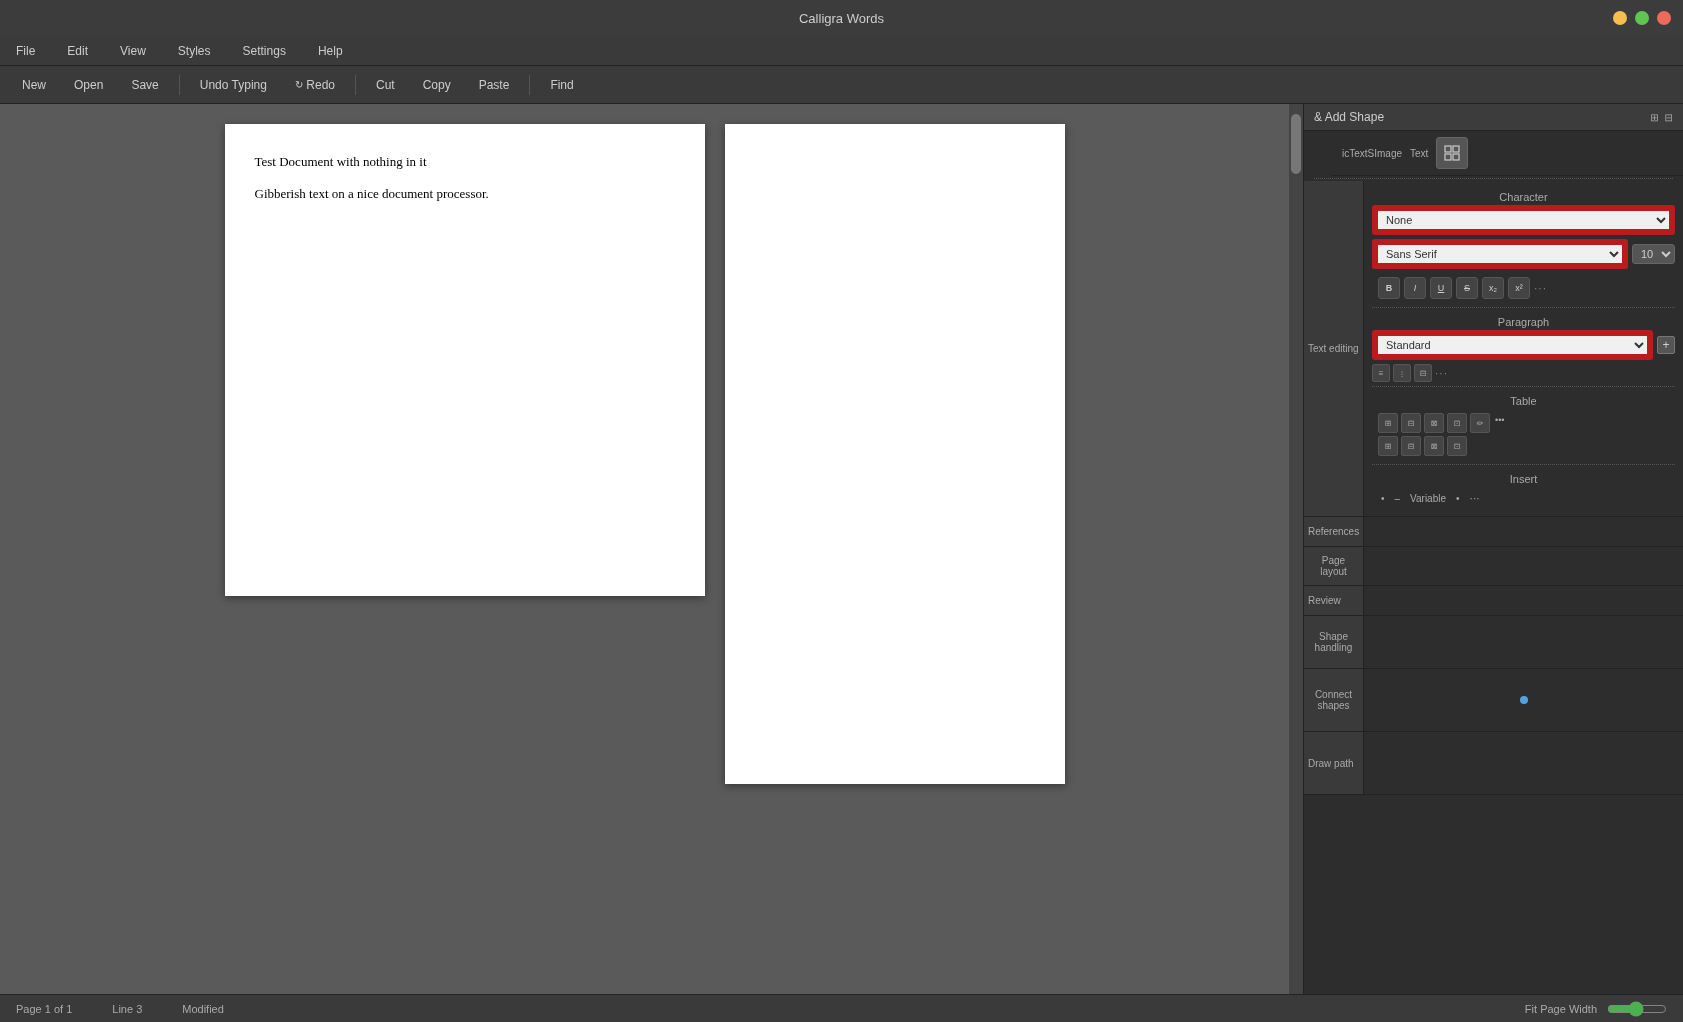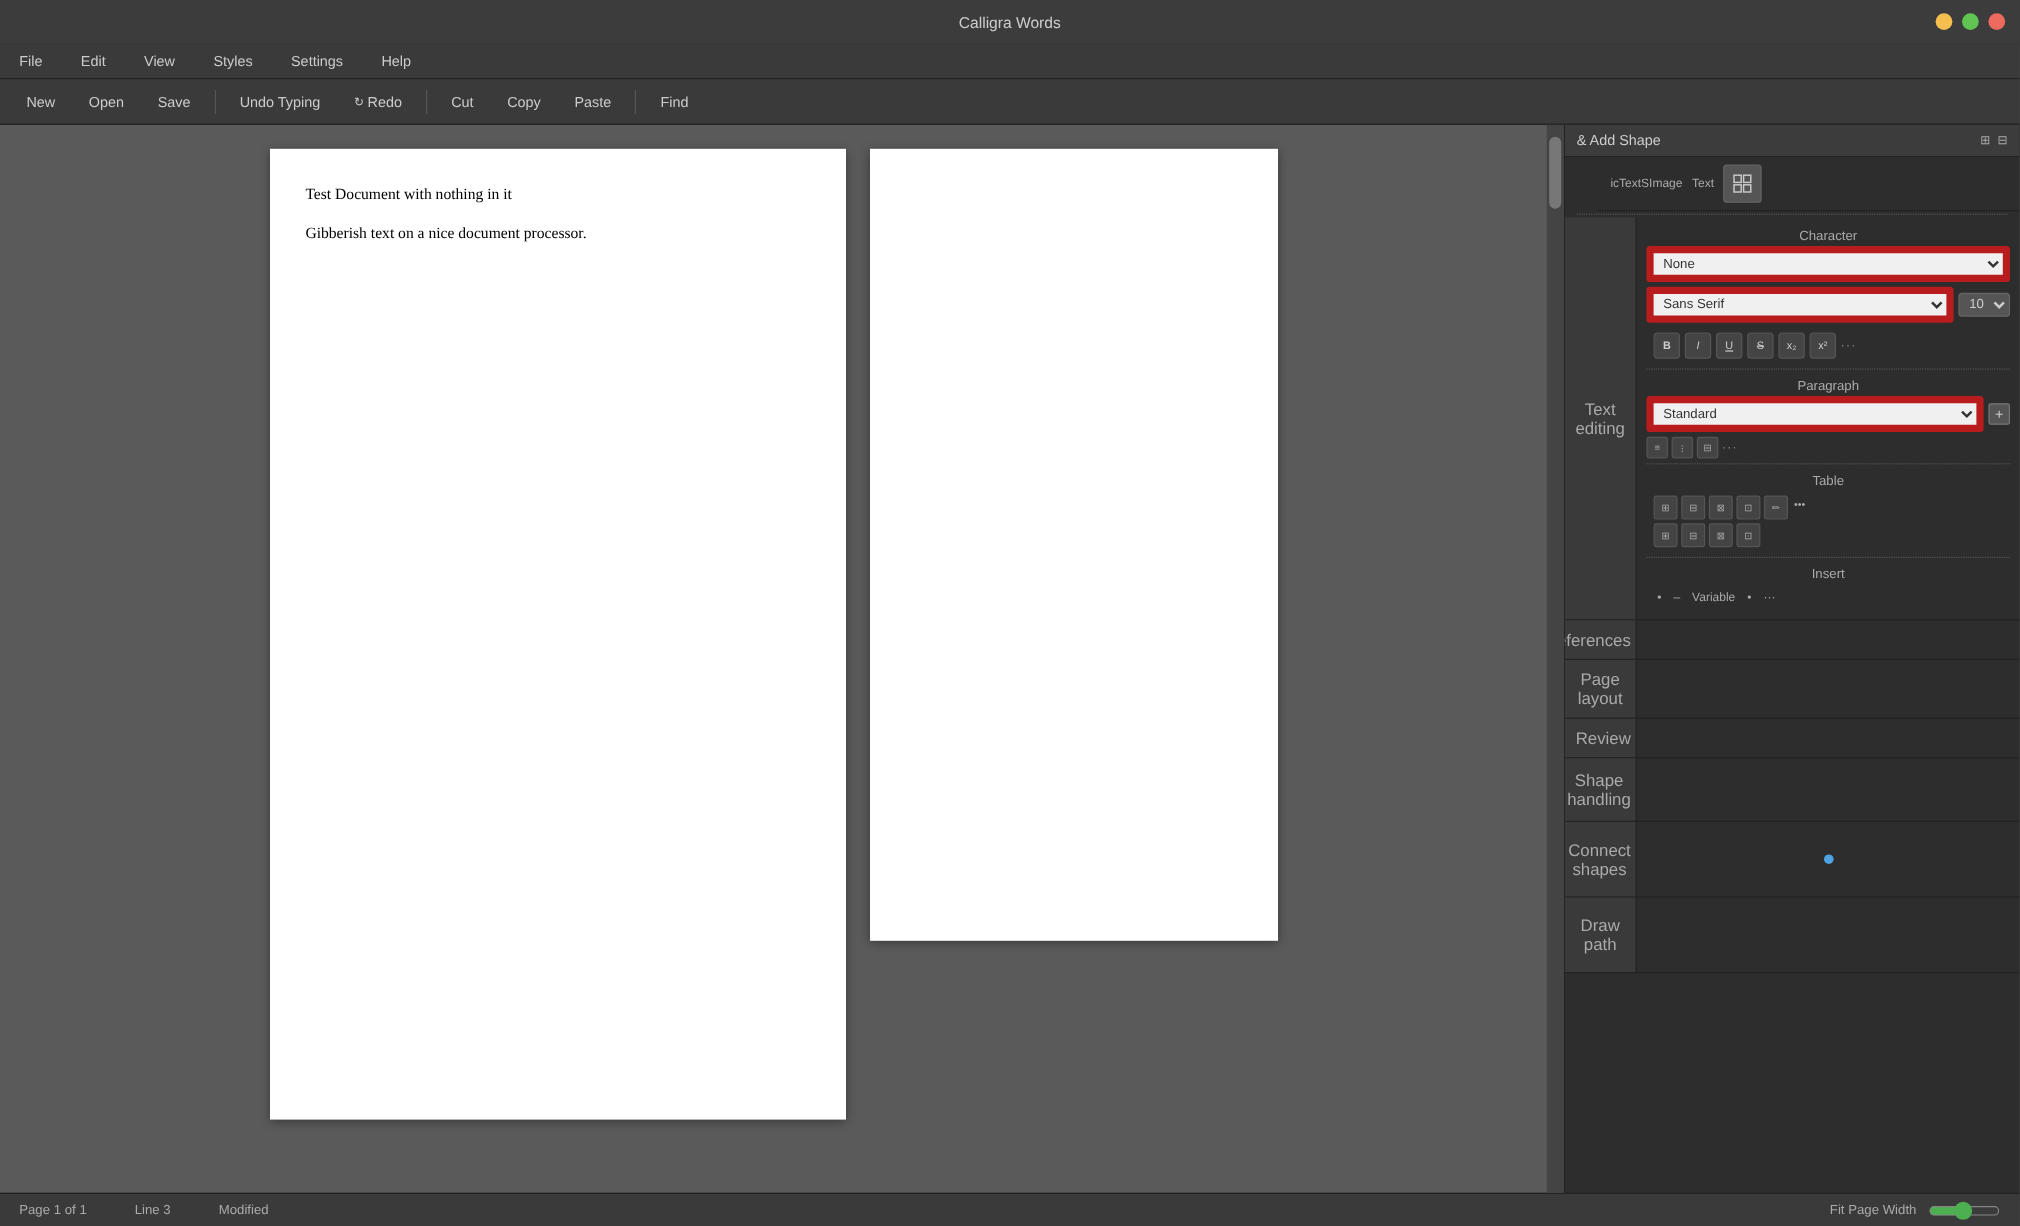--- a/index.html
+++ b/index.html
@@ -115,21 +115,21 @@
       justify-content: center;
       padding: 20px 0;
     }
     .doc-pages {
       display: flex;
       gap: 20px;
     }
     .doc-page {
       background: white;
       width: 480px;
-      height: 809px;
+      height: 472px;
       box-shadow: 0 2px 8px rgba(0,0,0,0.4);
       padding: 30px;
       color: #000;
       font-size: 13px;
     }
     .doc-page .doc-text-line {
       margin-bottom: 16px;
       font-family: serif;
     }
     .doc-page-blank {
@@ -198,23 +198,23 @@
       align-items: stretch;
     }
     .side-nav-label {
       width: 60px;
       min-width: 60px;
       background: #3a3a3a;
       border-right: 1px solid #222;
       border-bottom: 1px solid #222;
       display: flex;
       align-items: center;
-      justify-content: flex-end;
+      justify-content: flex-start;
       text-align: center;
-      font-size: 14px;
+      font-size: 10px;
       color: #aaa;
       padding: 8px 4px;
       cursor: pointer;
     }
     .side-nav-content {
       flex: 1;
       padding: 6px 8px;
       border-bottom: 1px solid #222;
     }
 

